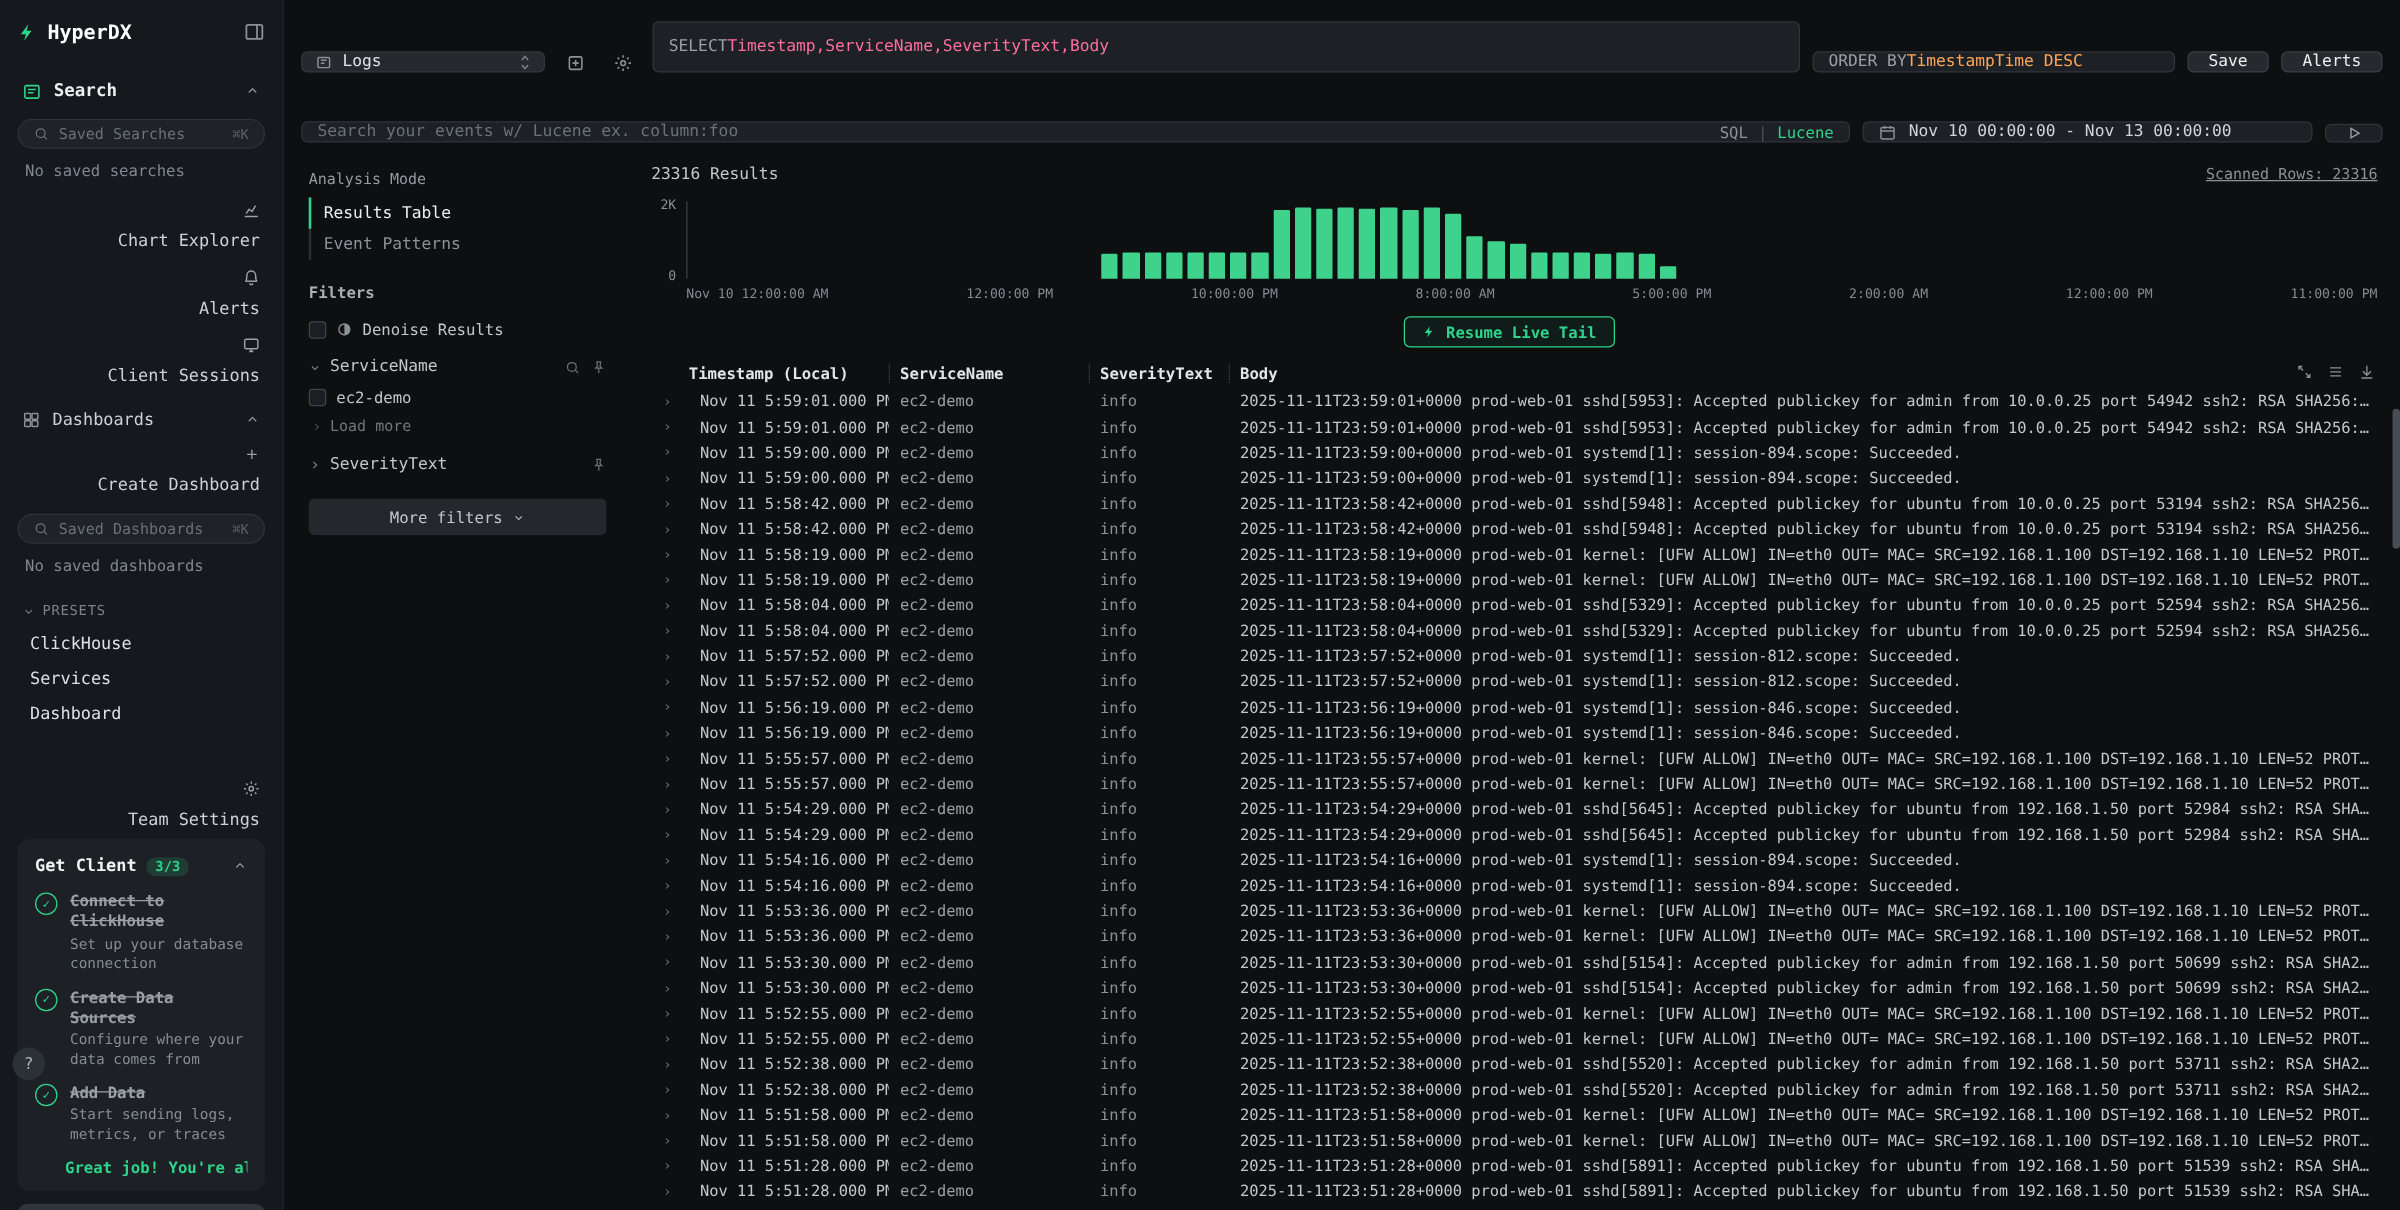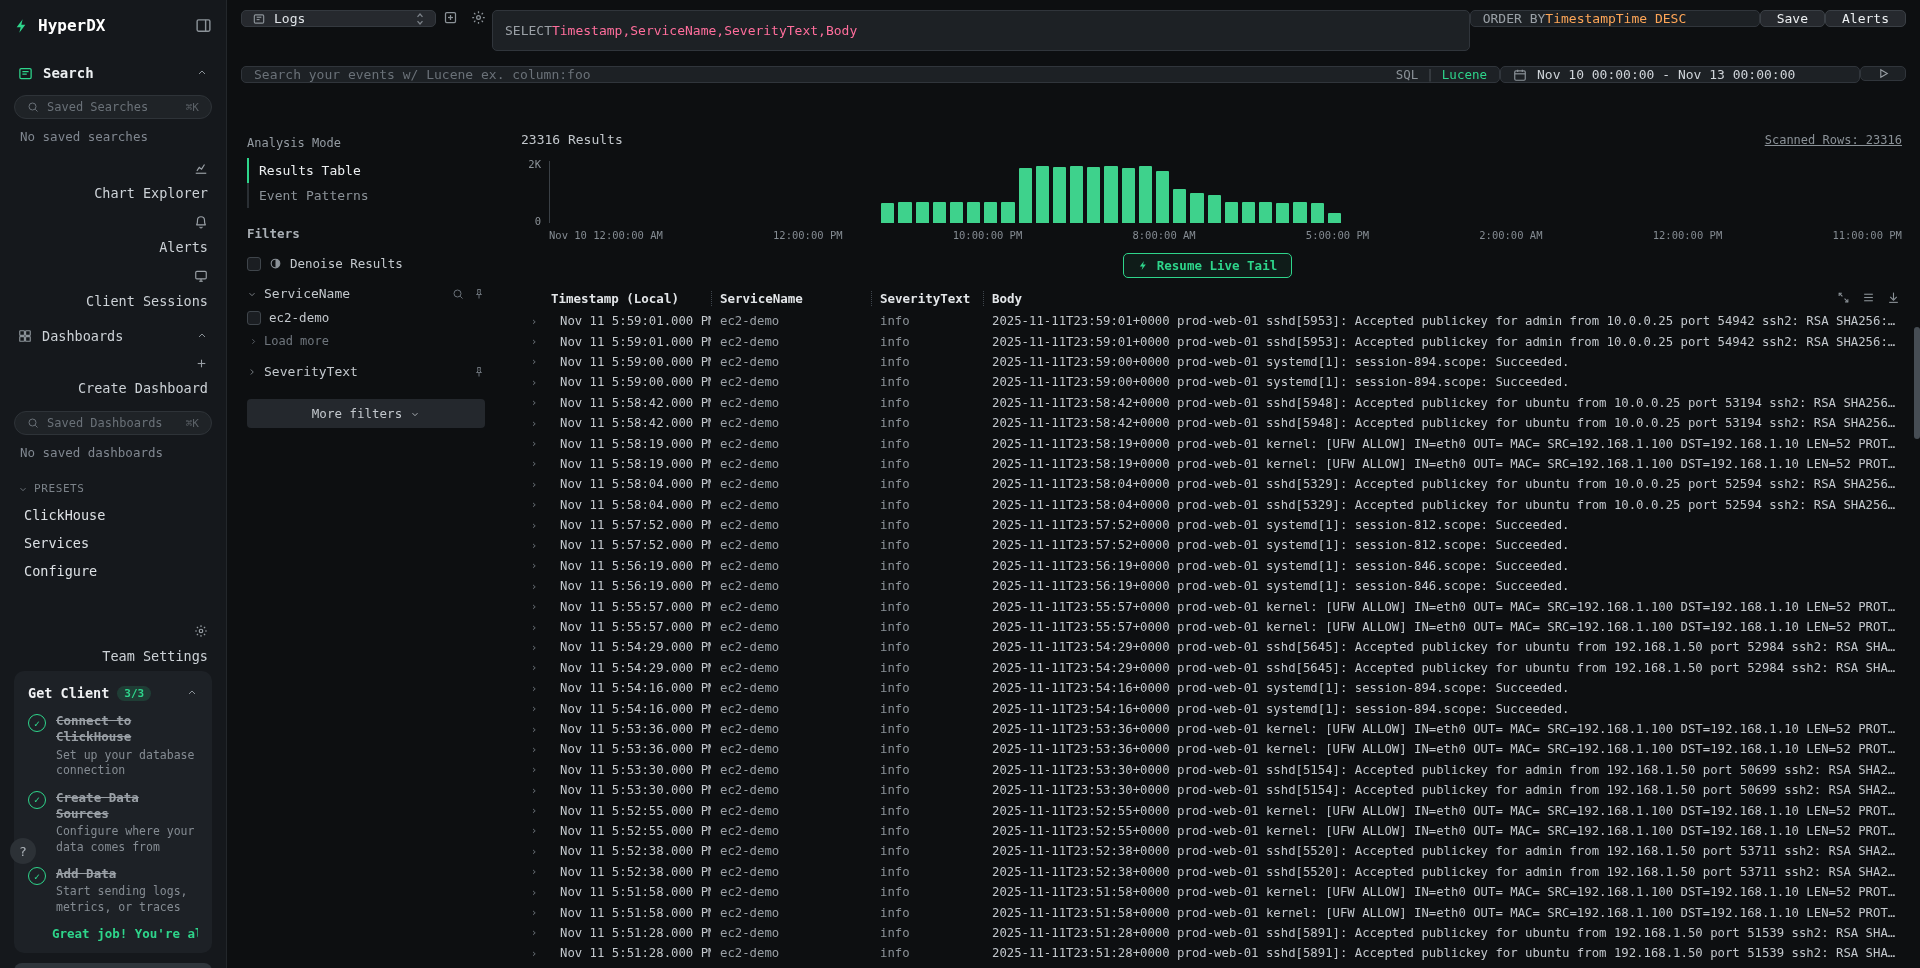--- a/index.html
+++ b/index.html
@@ -52,21 +52,21 @@
   .user-row { display:flex; gap:8px; align-items:center; background:#2f353b; border-radius:8px; padding:6px 8px; margin:10px 0 8px; cursor:pointer; }
   .avatar { width:26px; height:26px; border-radius:50%; background:#49566e; color:#e3e9f2; font-size:12px;
     display:flex; align-items:center; justify-content:center; flex:none; }
   .user-name { color:#eceff1; font-size:12px; font-weight:bold; line-height:1.25; white-space:nowrap; overflow:hidden; }
   .user-email { color:#9aa0a6; font-size:10.5px; white-space:nowrap; overflow:hidden; }
   .side-footer { border-top:1px solid #272b30; margin:0 -14px; padding:10px 18px 0; color:#8b9298; font-size:12.5px; background:#17191d; }
 
   
   .main-col { flex:1; display:flex; flex-direction:column; min-width:0; }
   .topbar { padding:10px 14px 8px; }
-  .tb-row { display:flex; align-items:flex-start; height:48px; }
+  .tb-row { display:flex; gap:10px; align-items:flex-end; height:48px; }
   .tb-row + .tb-row { margin-top:8px; }
   .source-select { width:195px; background:#26292e; border:1px solid #34393f; border-radius:5px;
     display:flex; align-items:center; gap:8px; padding:0 10px; color:#dfe3e7; font-size:13px; cursor:pointer; }
   .source-select .updown { margin-left:auto; color:#7c838a; }
   .icon-btn { width:28px; background:transparent; border:0; color:#8b9298; display:flex; align-items:center; justify-content:center; cursor:pointer; }
   .query-box { flex:1; background:#1d2125; border:1px solid #30353b; border-radius:5px; display:flex; align-items:center;
     padding:12px 12px; font-size:13px; overflow:hidden; white-space:nowrap; cursor:text; }
   .kw { color:#9aa0a6; } .fields { color:#ff6e9c; } .orange { color:#ffa657; }
   .orderby-box { width:290px; background:#1d2125; border:1px solid #30353b; border-radius:5px;
     display:flex; align-items:center; padding:0 12px; overflow:hidden; white-space:nowrap; cursor:text; }
@@ -256,21 +256,21 @@
           </svg>
       </span>
       <span>PRESETS</span>
     </div>
     <div>
 
         <div class="preset-item">ClickHouse</div>
 
         <div class="preset-item">Services</div>
 
-        <div class="preset-item">Configure</div>
+        <div class="preset-item">Dashboard</div>
       </div>
 
     <div class="side-item team-row">
       <span class="ic">
         <svg width="14" height="14" viewBox="0 0 24 24" fill="none" stroke="currentColor" stroke-width="2">
             <circle cx="12" cy="12" r="3"></circle>
             <path d="M12 2v3M12 19v3M2 12h3M19 12h3M4.9 4.9l2.1 2.1M17 17l2.1 2.1M19.1 4.9 17 7M7 17l-2.1 2.1"></path>
           </svg>
       </span>
       <span>Team Settings</span>

